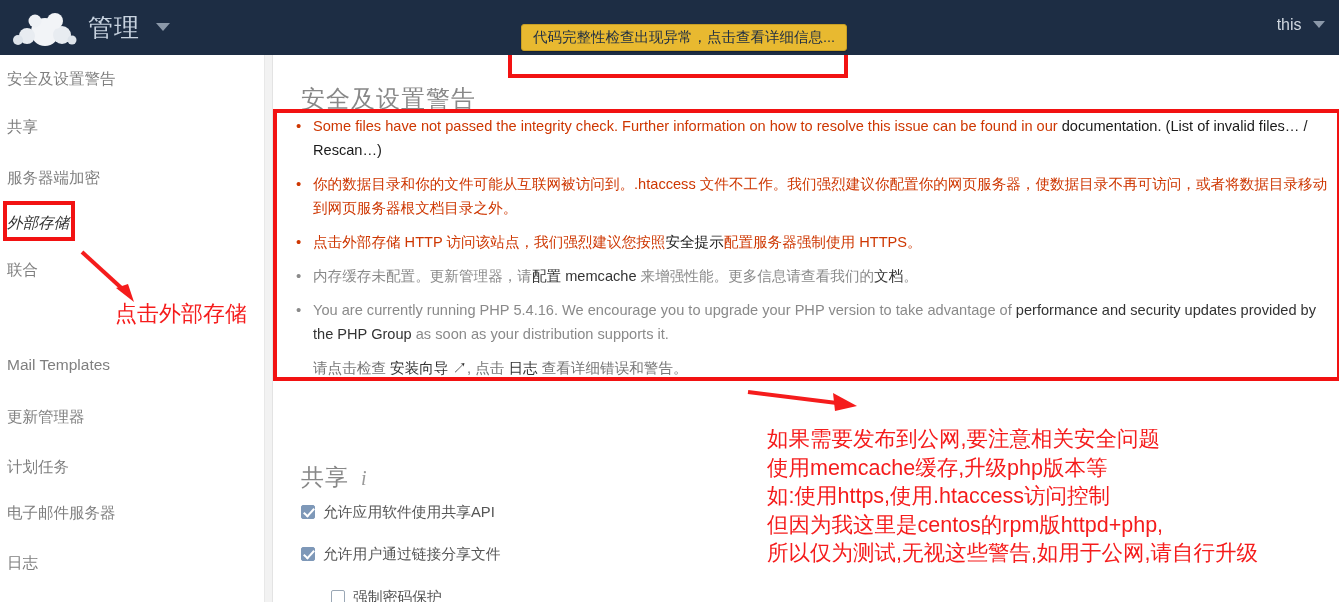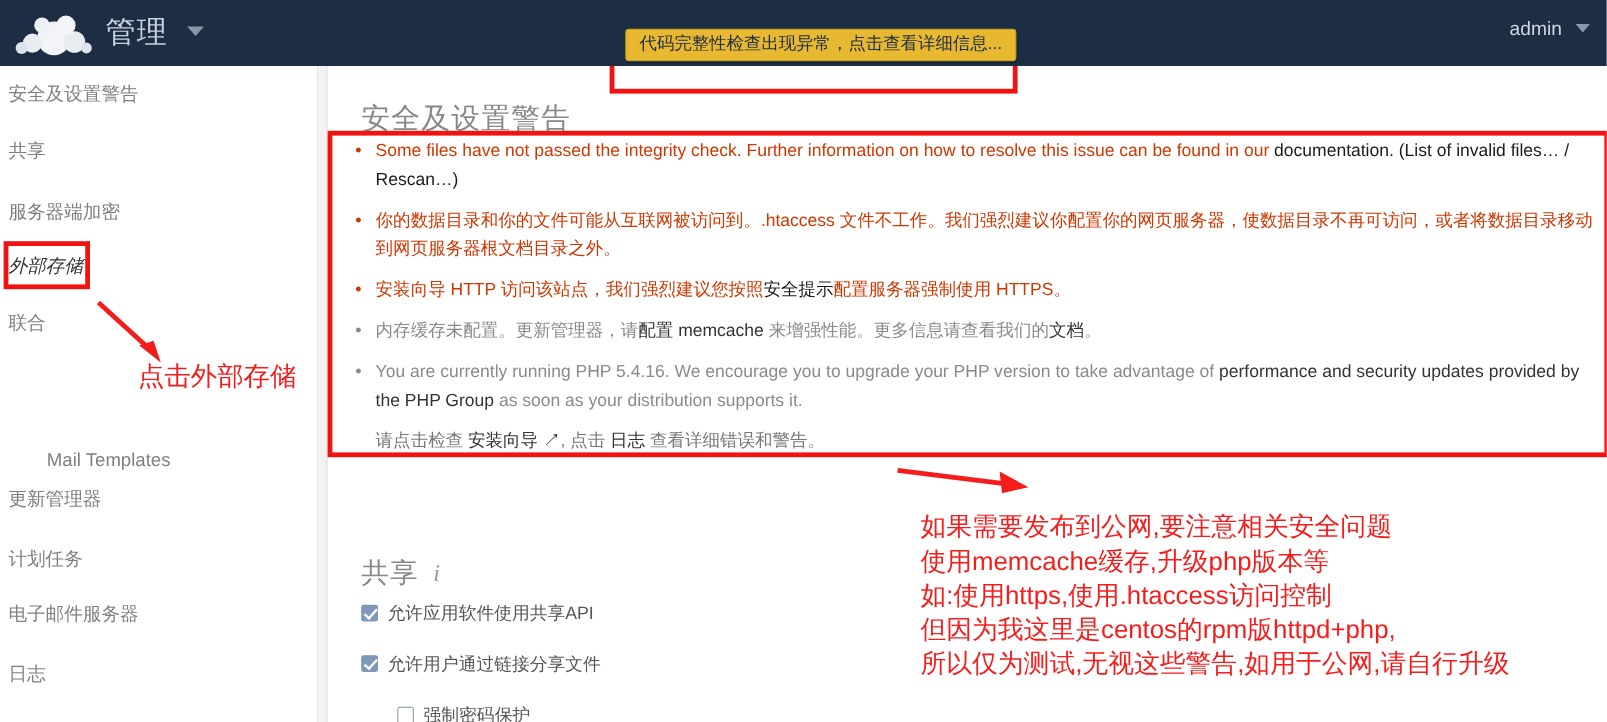--- a/index.html
+++ b/index.html
@@ -230,46 +230,46 @@
     <div class="app-title">
       <span>管理</span>
       <span class="caret-down"></span>
     </div>
 
     <div class="notify-pill">
       <span>代码完整性检查出现异常，点击查看详细信息...</span>
     </div>
 
     <div class="user-menu">
-      <span>admin</span>
+      <span>this</span>
       <span class="caret-down"></span>
     </div>
   </div>
 
   <div class="sidebar" id="sidebar">
       <div class="nav-item" style="top: 12px;"><span>安全及设置警告</span></div>
       <div class="nav-item" style="top: 60px;"><span>共享</span></div>
       <div class="nav-item" style="top: 111px;"><span>服务器端加密</span></div>
       <div class="nav-item active-dark" style="top: 156px;"><span>外部存储</span></div>
       <div class="nav-item" style="top: 203px;"><span>联合</span></div>
-      <div class="nav-item" style="top: 317px; margin-left: 32px;"><span>Mail Templates</span></div>
+      <div class="nav-item" style="top: 298px;"><span>Mail Templates</span></div>
       <div class="nav-item" style="top: 350px;"><span>更新管理器</span></div>
       <div class="nav-item" style="top: 400px;"><span>计划任务</span></div>
       <div class="nav-item" style="top: 446px;"><span>电子邮件服务器</span></div>
       <div class="nav-item" style="top: 496px;"><span>日志</span></div>
     </div>
   <div class="sb-scroll"></div>
 
   <div class="content">
     <div class="section-title" id="warn-title">安全及设置警告</div>
 
     <div class="warn-list" id="warn-list">
         <div class="warn-li"><span>Some files have not passed the integrity check. Further information on how to resolve this issue can be found in our </span><span class="lnk">documentation. (List of invalid files… / Rescan…)</span></div>
         <div class="warn-li"><span>你的数据目录和你的文件可能从互联网被访问到。.htaccess 文件不工作。我们强烈建议你配置你的网页服务器，使数据目录不再可访问，或者将数据目录移动到网页服务器根文档目录之外。</span></div>
-        <div class="warn-li"><span>安装向导 HTTP 访问该站点，我们强烈建议您按照</span><span class="lnk">安全提示</span><span>配置服务器强制使用 HTTPS。</span></div>
+        <div class="warn-li"><span>点击外部存储 HTTP 访问该站点，我们强烈建议您按照</span><span class="lnk">安全提示</span><span>配置服务器强制使用 HTTPS。</span></div>
         <div class="warn-li muted"><span>内存缓存未配置。更新管理器，请</span><span class="lnk">配置 memcache</span><span> 来增强性能。更多信息请查看我们的</span><span class="lnk">文档</span><span>。</span></div>
         <div class="warn-li muted"><span>You are currently running PHP 5.4.16. We encourage you to upgrade your PHP version to take advantage of </span><span class="lnk">performance and security updates provided by the PHP Group</span><span> as soon as your distribution supports it.</span></div>
         <div class="setup-line"><span>请点击检查 </span><span class="lnk">安装向导 ↗</span><span>, 点击 </span><span class="lnk">日志</span><span> 查看详细错误和警告。</span></div>
       </div>
 
     <div class="section-title" id="share-title">共享</div>
     <div class="info-i">i</div>
 
     <div id="share-opts">
         <div class="chk-row" style="top: 448px; left: 27px;"><span class="cbox on"></span><span>允许应用软件使用共享API</span></div>

